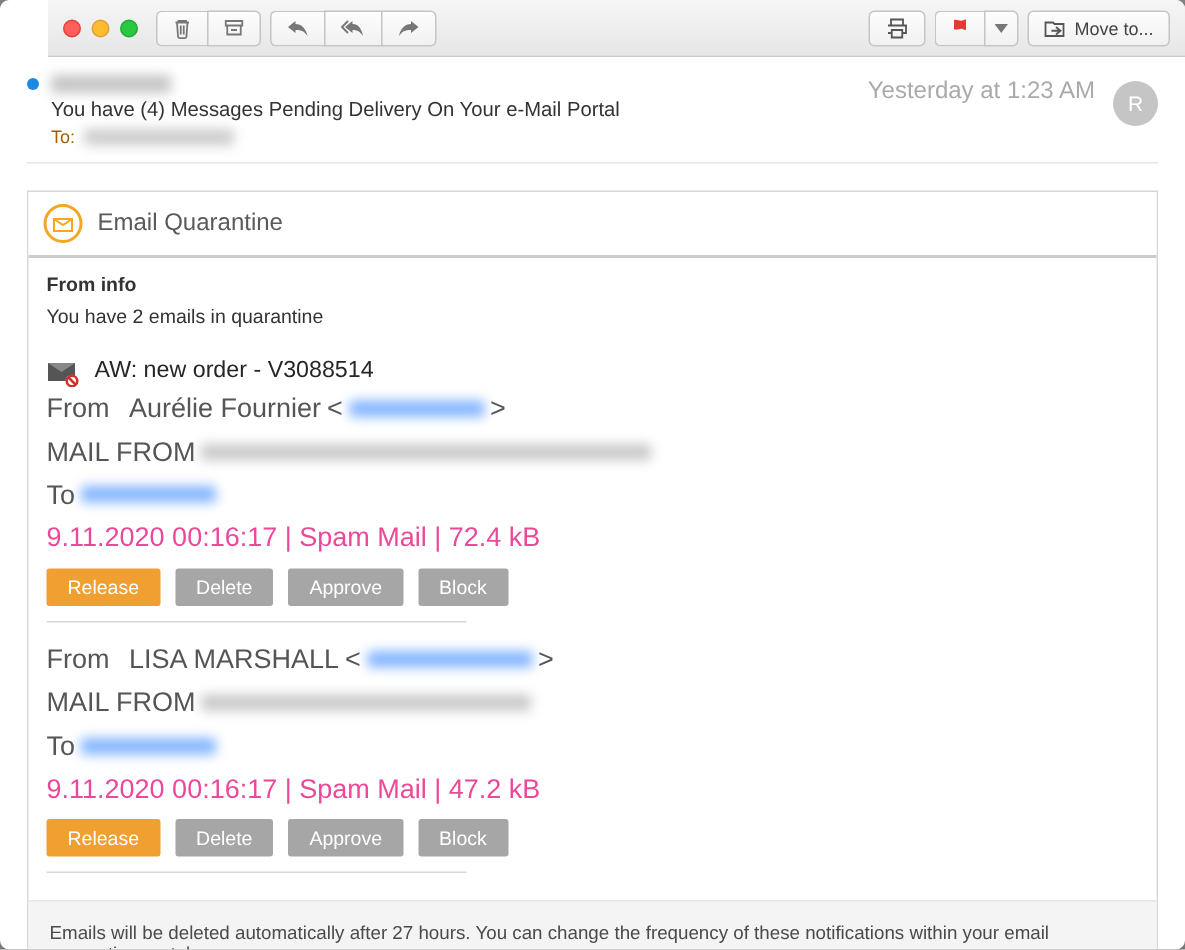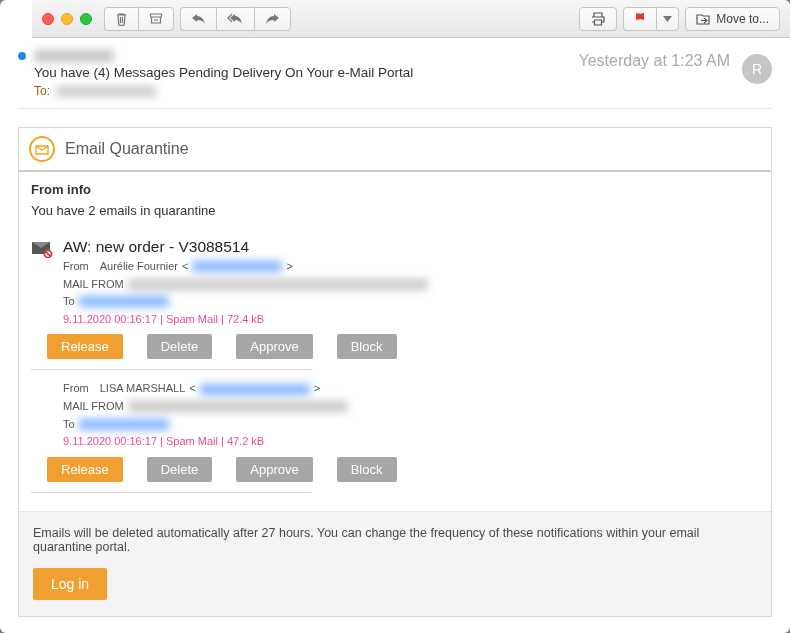--- a/index.html
+++ b/index.html
@@ -98,27 +98,27 @@
     .panel-title { font-size: 16px; color: #5a5a5a; }
     .panel-body { padding: 10px 12px 14px 12px; font-size: 13px; color: #333; }
     .greeting { font-weight: bold; margin-bottom: 6px; }
     .summary { margin-bottom: 8px; }
 
     .msg { padding-top: 10px; }
     .msg-row1 { display: flex; align-items: center; gap: 10px; }
     .mail-icon { width: 22px; height: 18px; margin-top: 4px; position: relative; }
     .mail-icon svg { display:block; }
     .msg-subject { font-size: 15.5px; color: #262626; }
-    .msg-meta { margin-left: 32px; font-size: 11px; color: #555; line-height: 1.6; }
+    .msg-meta { font-size: 18px; color: #555; line-height: 1.6; }
     .msg-meta .line { display: flex; align-items: center; gap: 4px; flex-wrap: wrap; }
     .link-blur { display:inline-block; height: 11px; background: #6fa8ff; opacity:0.85; filter: blur(4px); border-radius:2px; }
     .grey-blur { display:inline-block; height: 11px; background: #c0c0c0; opacity:0.85; filter: blur(4px); border-radius:2px; }
     .stat-line { color: #ec4899; }
 
-    .action-row { display: flex; gap: 24px; margin-top: 6px; margin-left: 16px; }
+    .action-row { display: flex; gap: 10px; margin-top: 6px; }
     .abtn {
       padding: 5px 14px; font-size: 13px; border: none;
       border-radius: 2px; cursor: pointer; color: #333;
     }
     .abtn.release { background: #f0a030; color: #fff; }
     .abtn.grey { background: #a6a6a6; color: #fff; }
     .msg-divider { border: none; border-top: 1px solid #d8d8d8; margin-top: 10px; width: 280px; }
 
     .footer-panel {
       border-top: 1px solid #e6e6e6;

